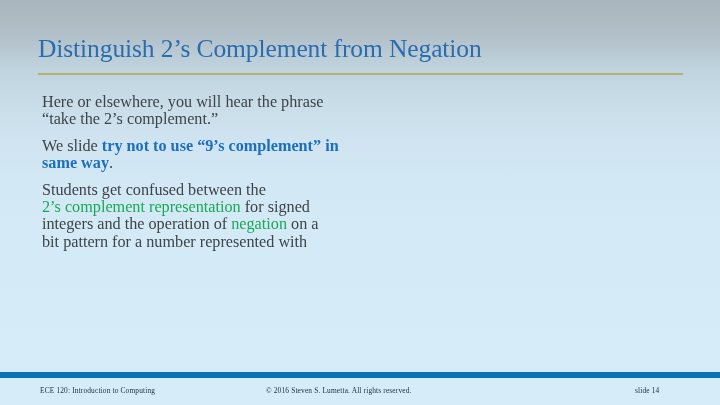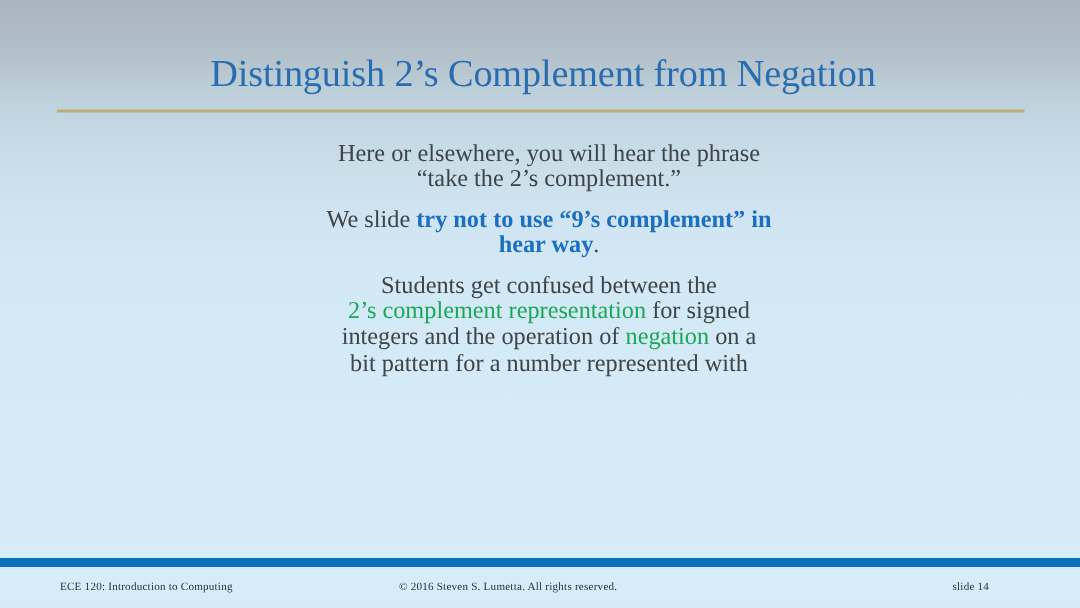--- a/index.html
+++ b/index.html
@@ -26,21 +26,20 @@
         #bdd0da 62px,
         #c4d8e4 84px,
         #cadeea 108px,
         #cfe4f0 140px,
         #d2e8f4 180px,
         #d4eaf6 240px,
         #d5ebf7 320px,
         #d6ecf8 372px,
         #d6ecf8 405px);
     overflow: hidden;
-    text-align: center;
   }
 
   
   #title {
     position: absolute;
     left: 38px;
     top: 34px;
     width: 648px;
     font-size: 25.5px;
     line-height: 30px;
@@ -61,21 +60,21 @@
   #body {
     position: absolute;
     left: 38px;
     top: 94px;
     width: 640px;
     color: #3e4448;
     font-size: 16.2px;
     line-height: 17.4px;
   }
   .para {
-    margin: 0 0 9px 16px;
+    margin: 0 0 9px 4px;
   }
   .para:last-child {
     margin-bottom: 0;
   }
   .blue-b {
     color: #1b6fbe;
     font-weight: bold;
   }
   .green-b {
     color: #1ba856;
@@ -113,21 +112,21 @@
   <div id="title-rule"></div>
 
   <div id="body">
 
     <p class="para">
       <span>Here or elsewhere, you will hear the phrase</span><br>
       <span>“take the 2’s complement.”</span>
     </p>
 
     <p class="para">
-      <span>We slide </span><span class="blue-b">try not to use “9’s complement” in</span><br><span class="blue-b">hear way</span><span>.</span>
+      <span>We slide </span><span class="blue-b">try not to use “9’s complement” in</span><br><span class="blue-b">same way</span><span>.</span>
     </p>
 
     <p class="para">
       <span>Students get confused between the</span><br><span class="green-b">2’s complement representation</span><span> for signed</span><br><span>integers and the operation of </span><span class="green-b">negation</span><span> on a</span><br><span>bit pattern for a number represented with</span><br>
     </p>
 
 
   </div>
 
   <div id="footer-bar"></div>

